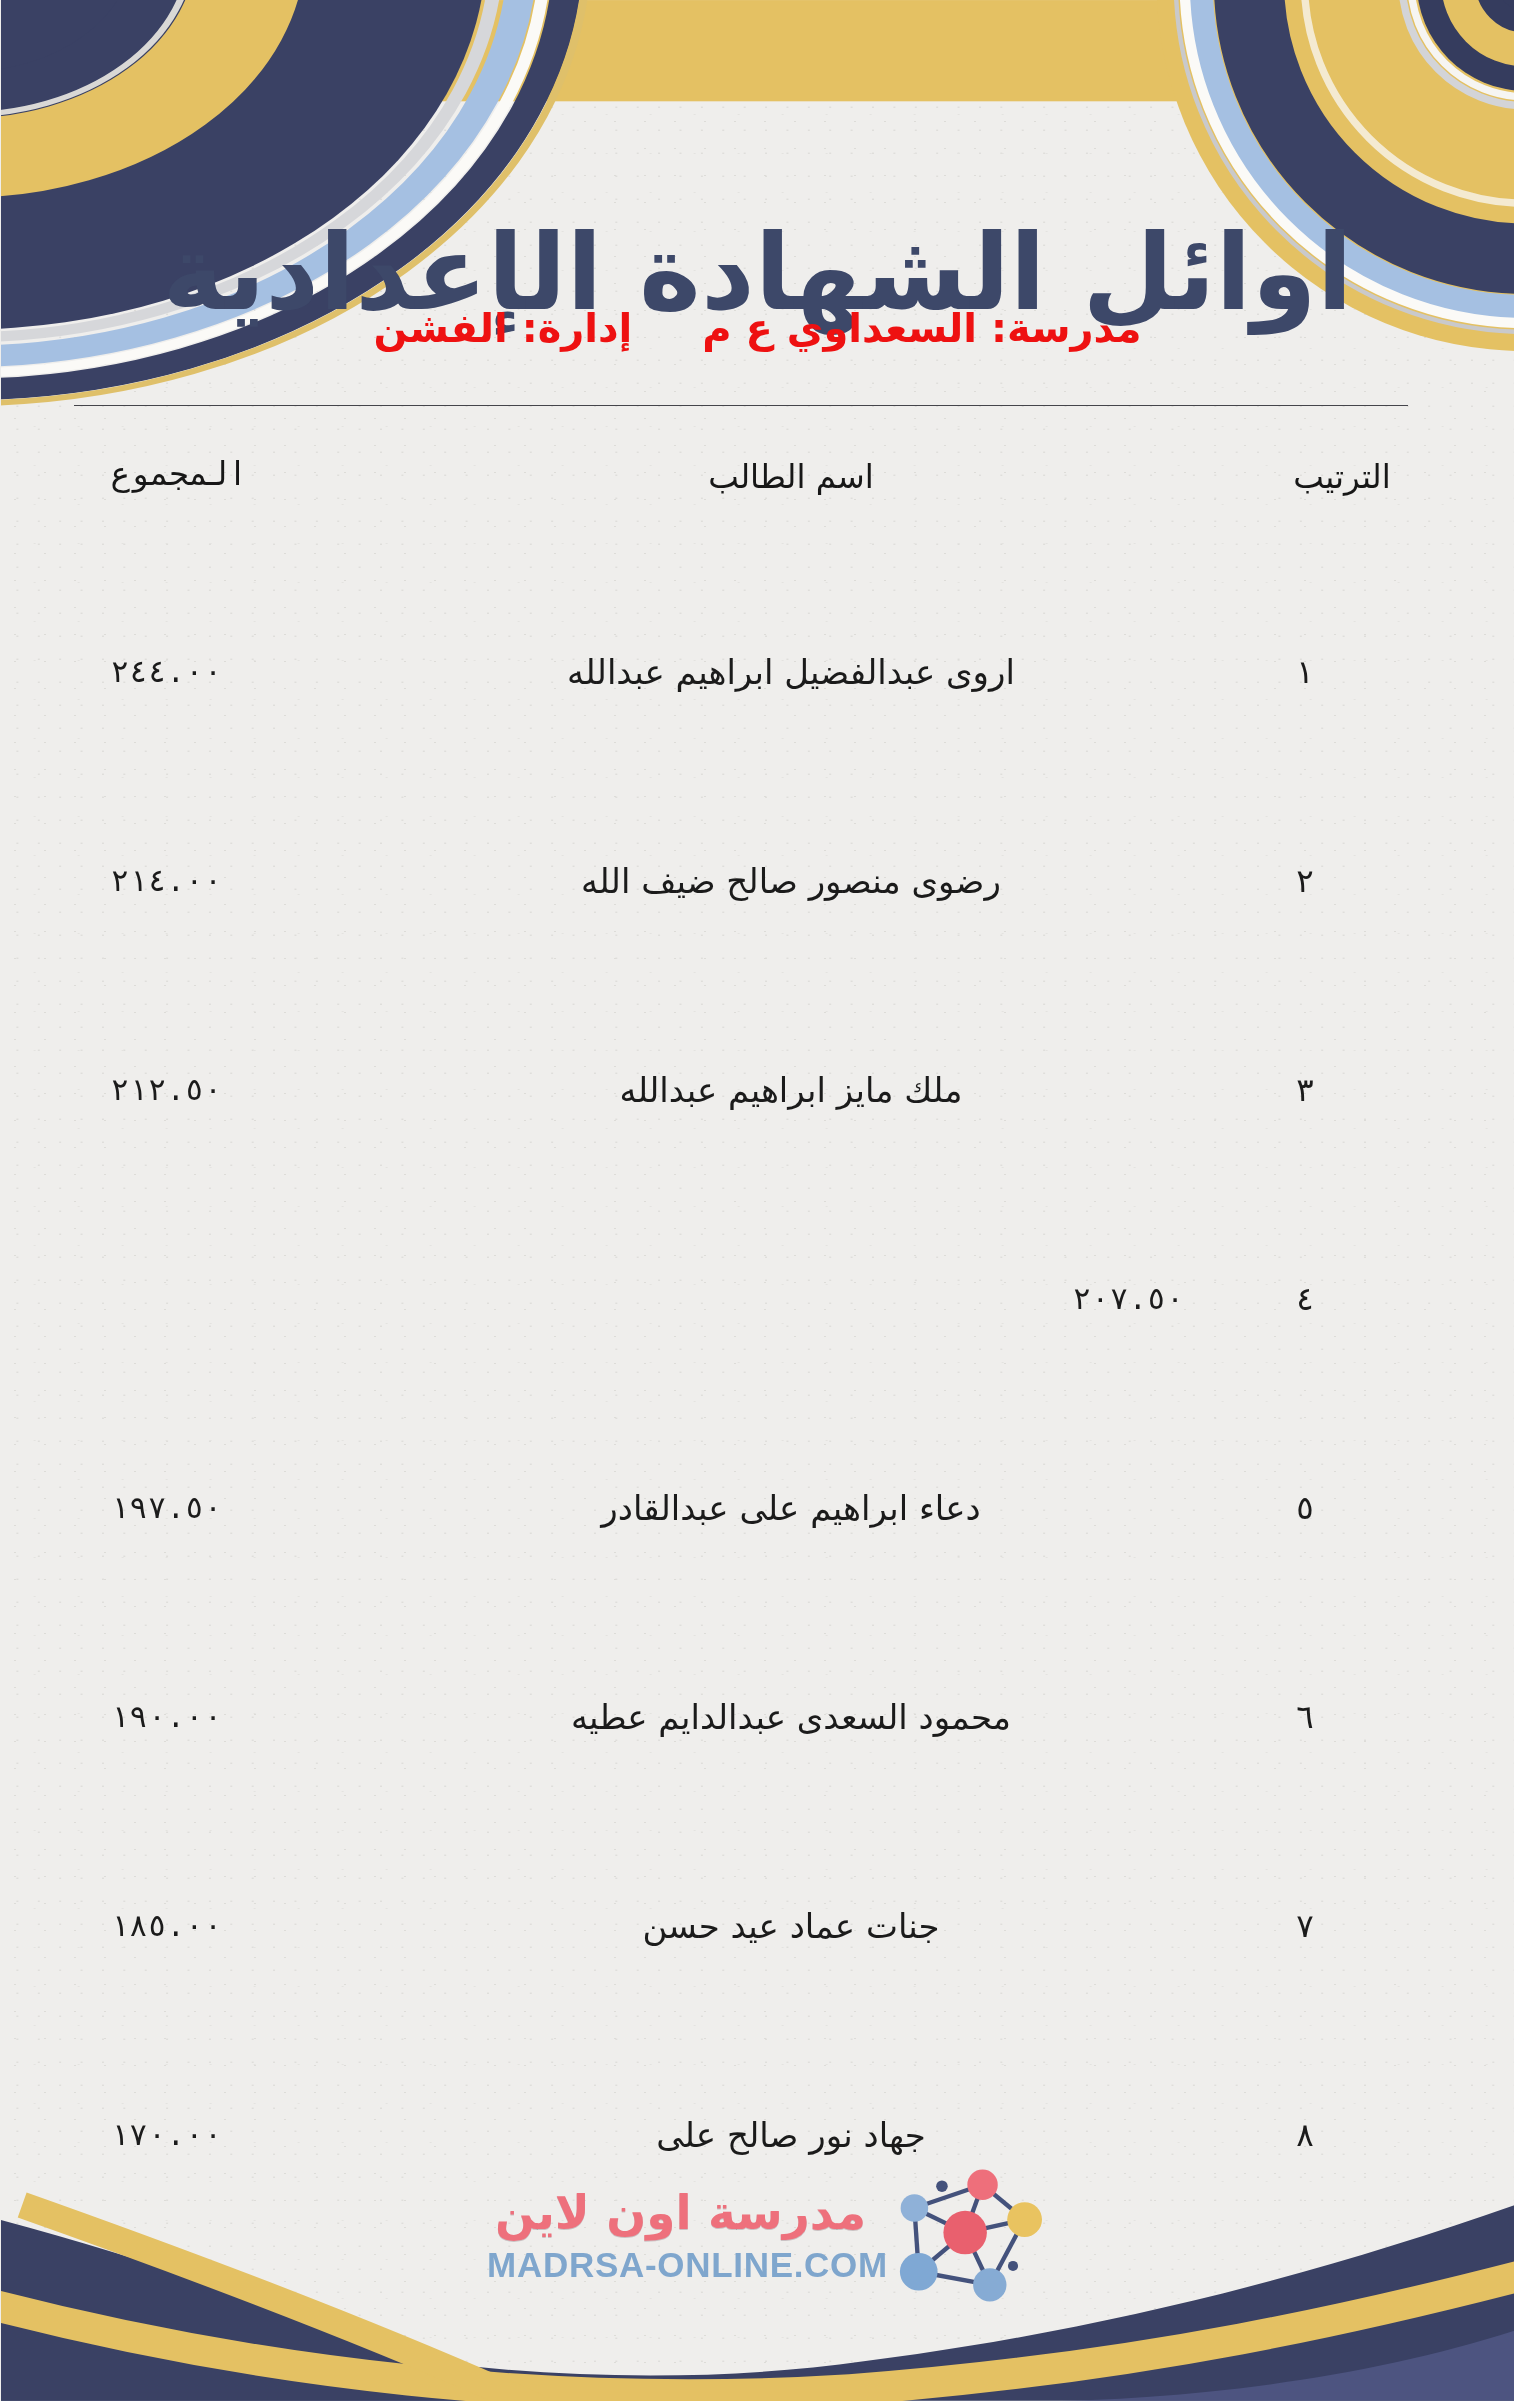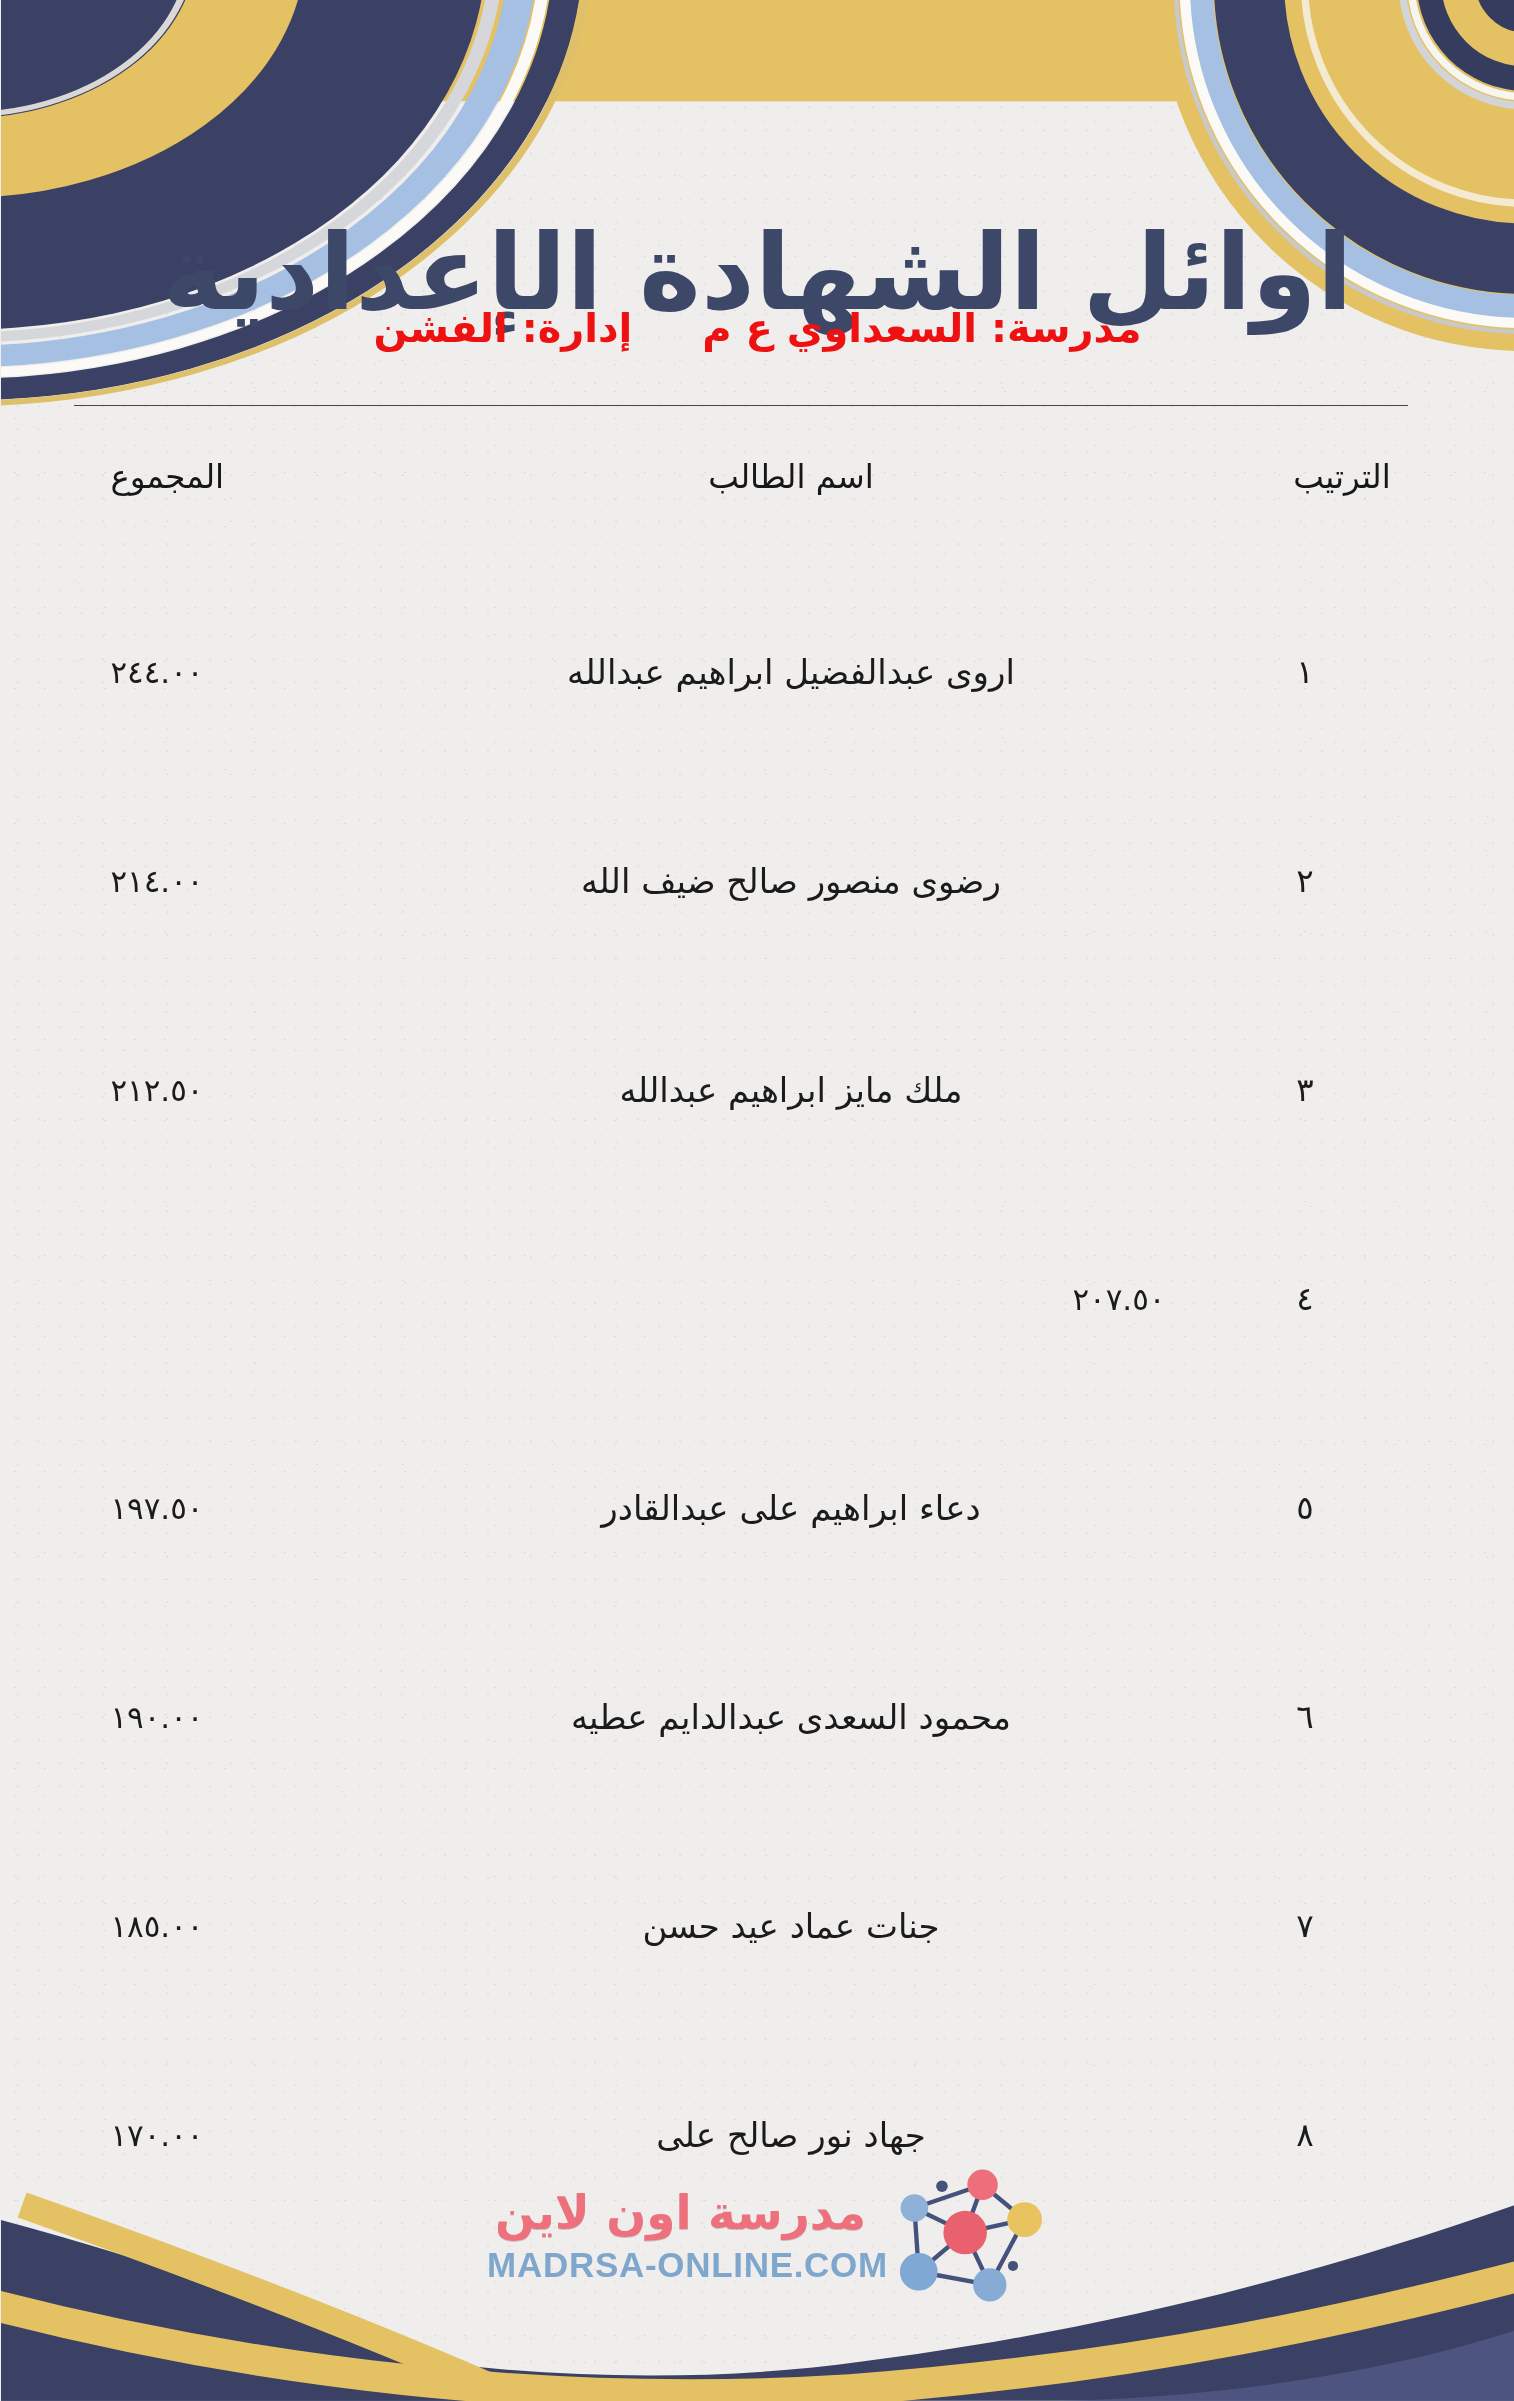--- a/index.html
+++ b/index.html
@@ -54,21 +54,21 @@
     font-size:32.5px;line-height:52px;color:#171717;
     z-index:3;
   }
   .rows{
     position:absolute;top:567px;left:103px;right:103px;
     z-index:3;
   }
   .row{height:209px;font-size:34px;color:#1b1b1b;}
   .col-rank{width:140px;text-align:center;flex:none;}
   .col-name{flex:1;text-align:center;}
-  .col-total{width:207px;text-align:left;padding-left:7.4px;flex:none;box-sizing:border-box;}
+  .col-total{width:207px;text-align:left;padding-left:7.4px;flex:none;box-sizing:border-box;font-family:Liberation Mono, monospace;}
   .row .col-rank{transform:translateX(-37px);font-size:32.5px;}
   .row .col-total{font-size:31px;}
 
   .logo{
     position:absolute;top:2163px;left:0;right:0;
     display:flex;direction:ltr;justify-content:center;align-items:center;gap:9px;
     z-index:4;
   }
   .logo-text{display:flex;flex-direction:column;align-items:center;gap:5.9px;}
   .logo-ar{

